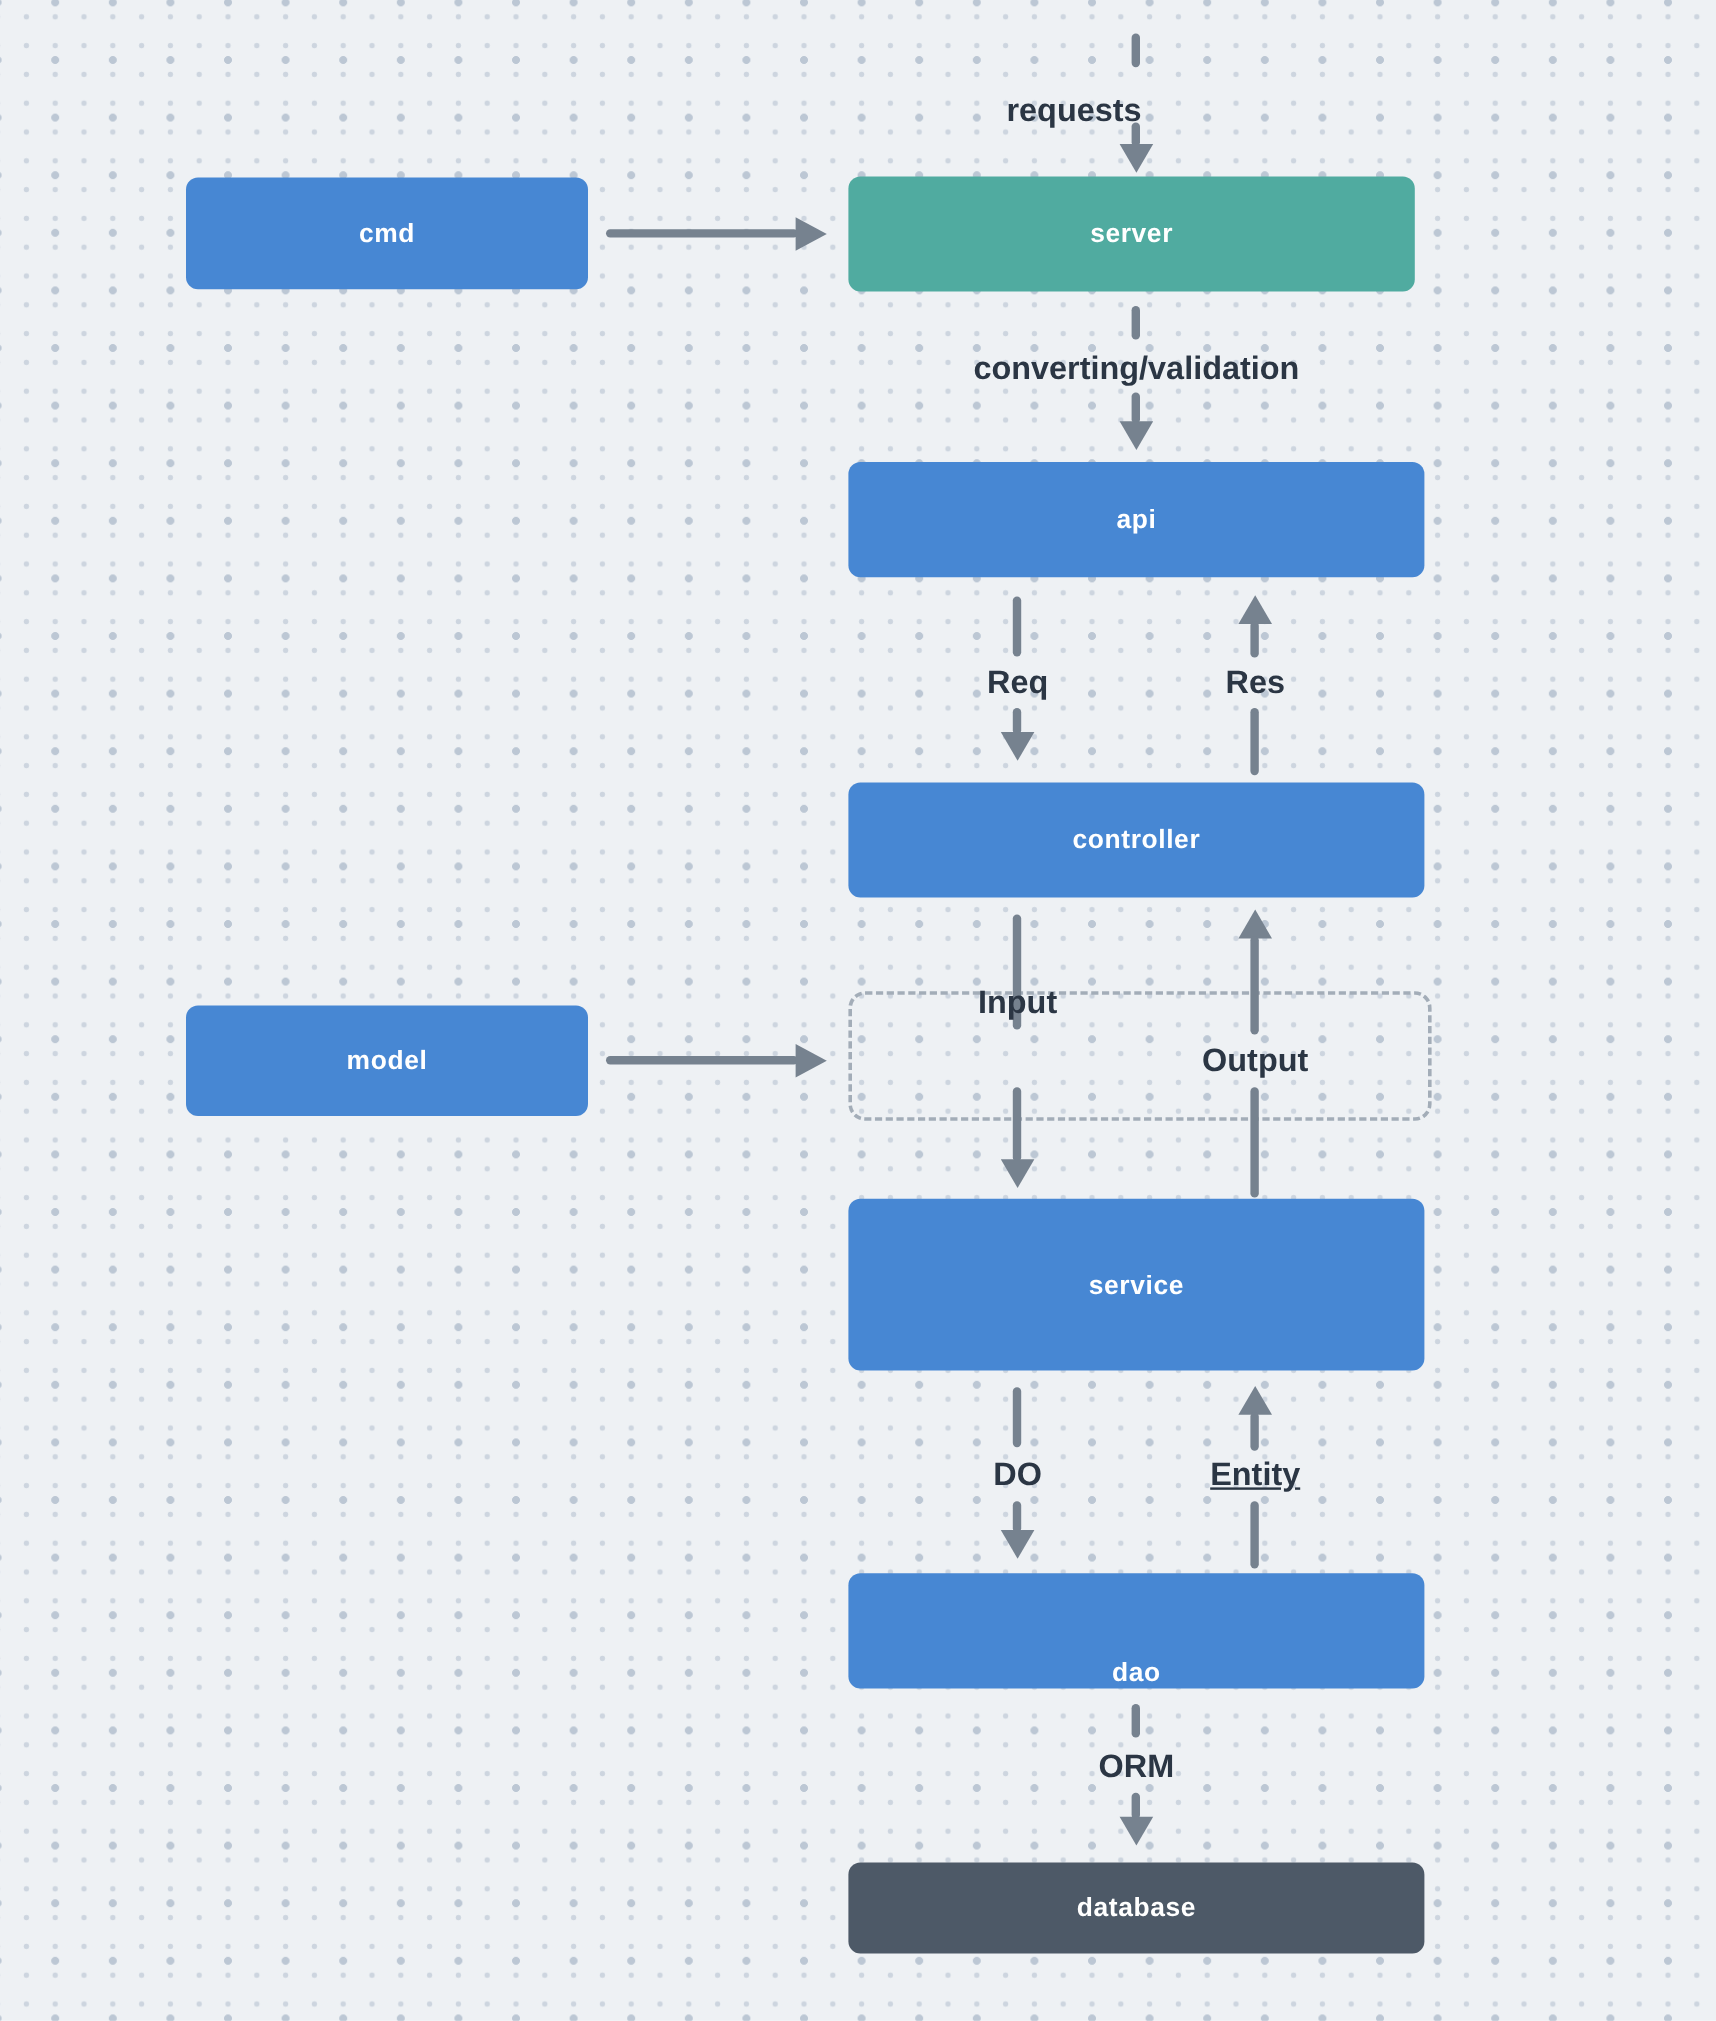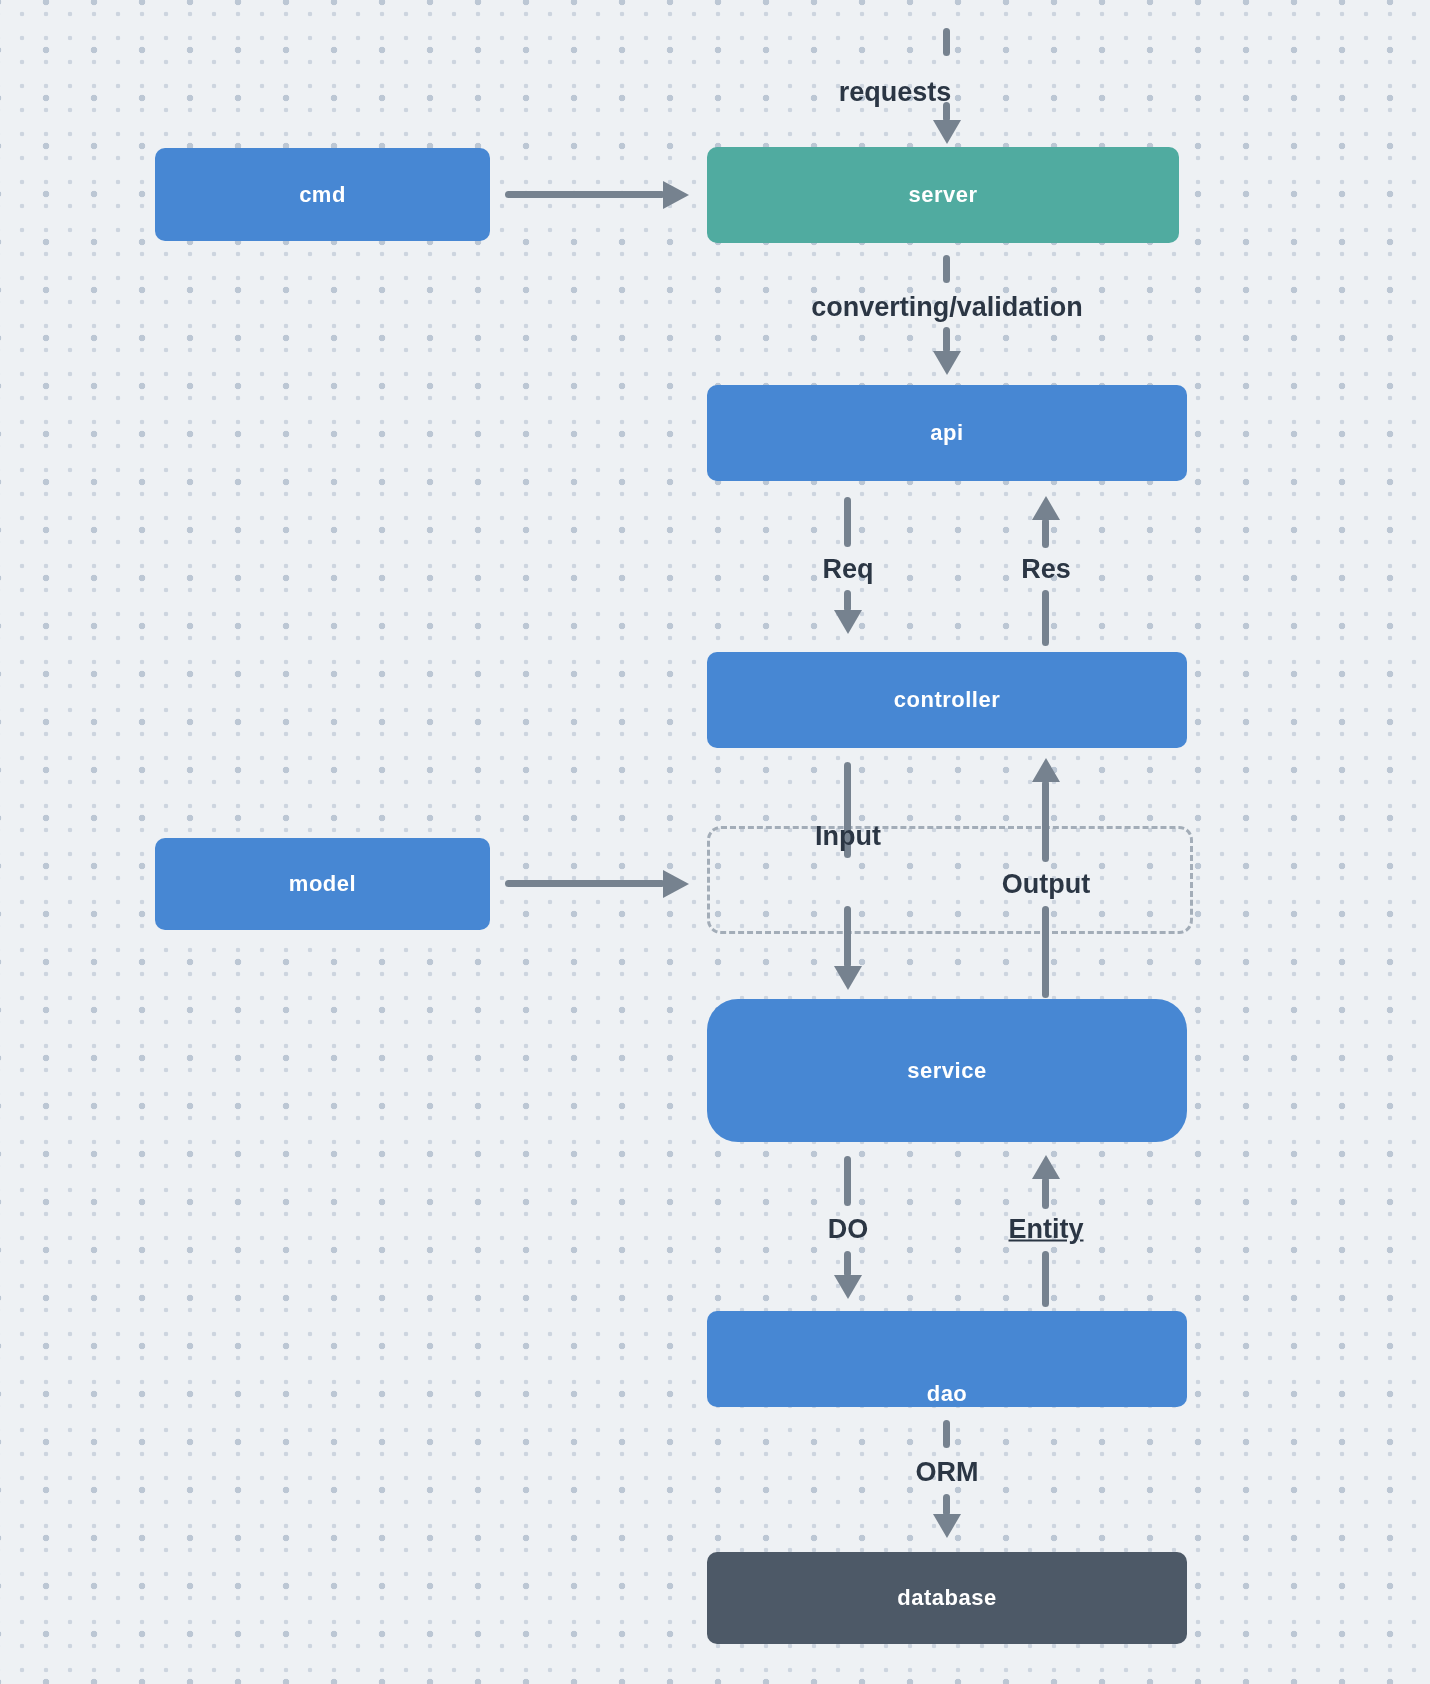--- a/index.html
+++ b/index.html
@@ -116,21 +116,21 @@
   <div class="vline" style="left:844px;top:762px;height:96px;"></div>
   <div class="edge-label" style="left:848px;top:836px;">Input</div>
   <div class="vline" style="left:844px;top:906px;height:62px;"></div>
   <div class="head-down" style="left:834px;top:966px;"></div>
 
   <div class="head-up" style="left:1032px;top:758px;"></div>
   <div class="vline" style="left:1042px;top:780px;height:82px;"></div>
   <div class="edge-label" style="left:1046px;top:884px;">Output</div>
   <div class="vline" style="left:1042px;top:906px;height:92px;"></div>
 
-  <div class="node blue" style="left:707px;top:999px;width:480px;height:143px;border-radius:31px;">
+  <div class="node blue" style="left:707px;top:999px;width:480px;height:143px;">
     <span>service</span>
   </div>
 
   <div class="vline" style="left:844px;top:1156px;height:50px;"></div>
   <div class="edge-label" style="left:848px;top:1229px;">DO</div>
   <div class="vline" style="left:844px;top:1251px;height:26px;"></div>
   <div class="head-down" style="left:834px;top:1275px;"></div>
 
   <div class="head-up" style="left:1032px;top:1155px;"></div>
   <div class="vline" style="left:1042px;top:1177px;height:32px;"></div>
@@ -139,17 +139,17 @@
 
   <div class="node blue" style="left:707px;top:1311px;width:480px;height:96px;align-items:flex-end;">
     <span>dao</span>
   </div>
 
   <div class="vline" style="left:943px;top:1420px;height:28px;"></div>
   <div class="edge-label" style="left:947px;top:1472px;">ORM</div>
   <div class="vline" style="left:943px;top:1494px;height:22px;"></div>
   <div class="head-down" style="left:933px;top:1514px;"></div>
 
-  <div class="node dark" style="left:707px;top:1552px;width:480px;height:92px;">
+  <div class="node dark" style="left:707px;top:1552px;width:480px;height:76px;">
     <span>database</span>
   </div>
 
 </div>
 
 </body></html>

